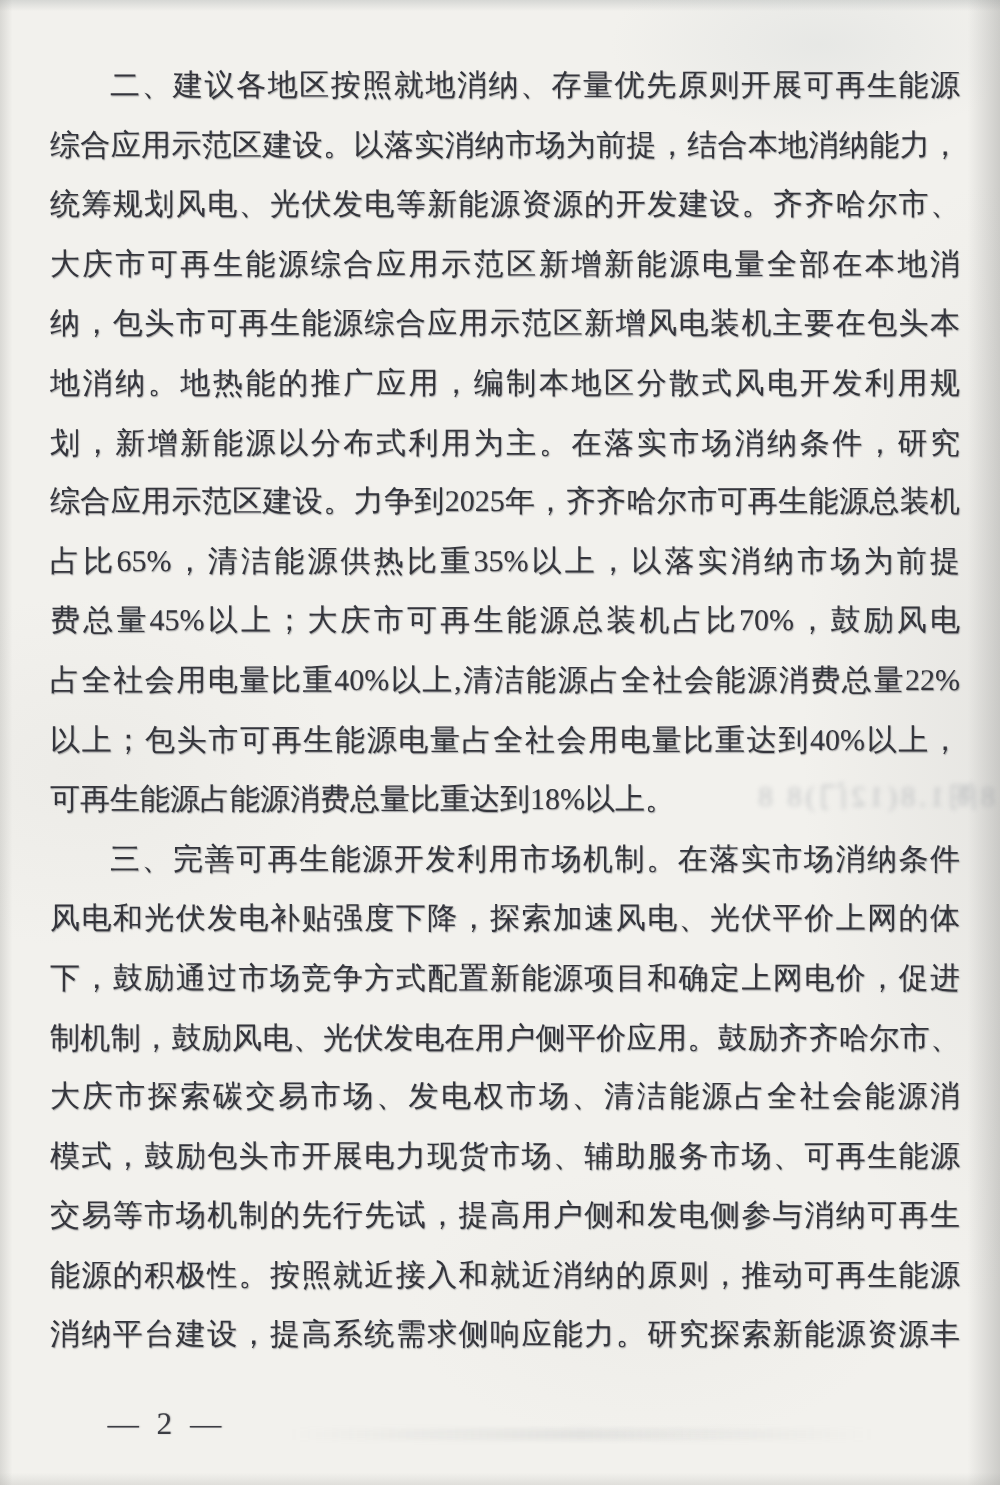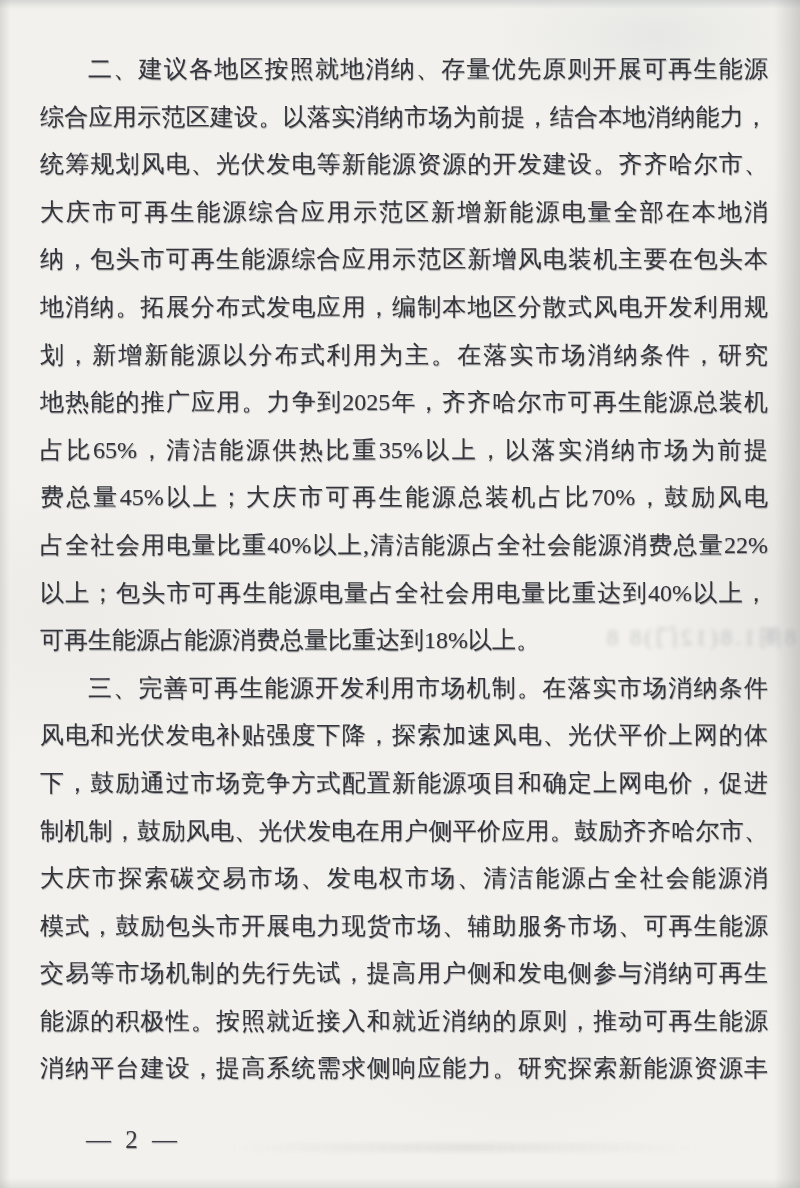--- a/index.html
+++ b/index.html
@@ -99,23 +99,23 @@
 </head>
 <body>
 
 <div class="page">
   <div class="body-text" id="body-text">
       <div class="line first">二、建议各地区按照就地消纳、存量优先原则开展可再生能源</div>
       <div class="line">综合应用示范区建设。以落实消纳市场为前提，结合本地消纳能力，</div>
       <div class="line">统筹规划风电、光伏发电等新能源资源的开发建设。齐齐哈尔市、</div>
       <div class="line">大庆市可再生能源综合应用示范区新增新能源电量全部在本地消</div>
       <div class="line">纳，包头市可再生能源综合应用示范区新增风电装机主要在包头本</div>
-      <div class="line">地消纳。拓展分布式发电应用，编制本地区分散式风电开发利用规</div>
+      <div class="line">地消纳。地热能的推广应用，编制本地区分散式风电开发利用规</div>
       <div class="line">划，新增新能源以分布式利用为主。在落实市场消纳条件，研究</div>
-      <div class="line">地热能的推广应用。力争到2025年，齐齐哈尔市可再生能源总装机</div>
+      <div class="line">综合应用示范区建设。力争到2025年，齐齐哈尔市可再生能源总装机</div>
       <div class="line">占比65%，清洁能源供热比重35%以上，以落实消纳市场为前提</div>
       <div class="line">费总量45%以上；大庆市可再生能源总装机占比70%，鼓励风电</div>
       <div class="line">占全社会用电量比重40%以上,清洁能源占全社会能源消费总量22%</div>
       <div class="line">以上；包头市可再生能源电量占全社会用电量比重达到40%以上，</div>
       <div class="line last">可再生能源占能源消费总量比重达到18%以上。</div>
       <div class="line first">三、完善可再生能源开发利用市场机制。在落实市场消纳条件</div>
       <div class="line">风电和光伏发电补贴强度下降，探索加速风电、光伏平价上网的体</div>
       <div class="line">下，鼓励通过市场竞争方式配置新能源项目和确定上网电价，促进</div>
       <div class="line">制机制，鼓励风电、光伏发电在用户侧平价应用。鼓励齐齐哈尔市、</div>
       <div class="line">大庆市探索碳交易市场、发电权市场、清洁能源占全社会能源消</div>

